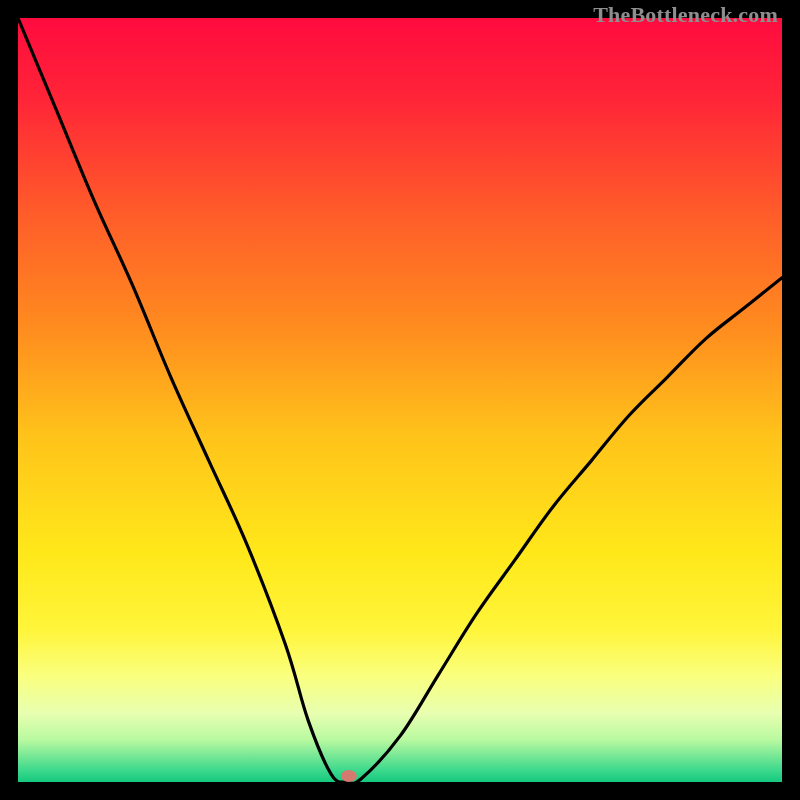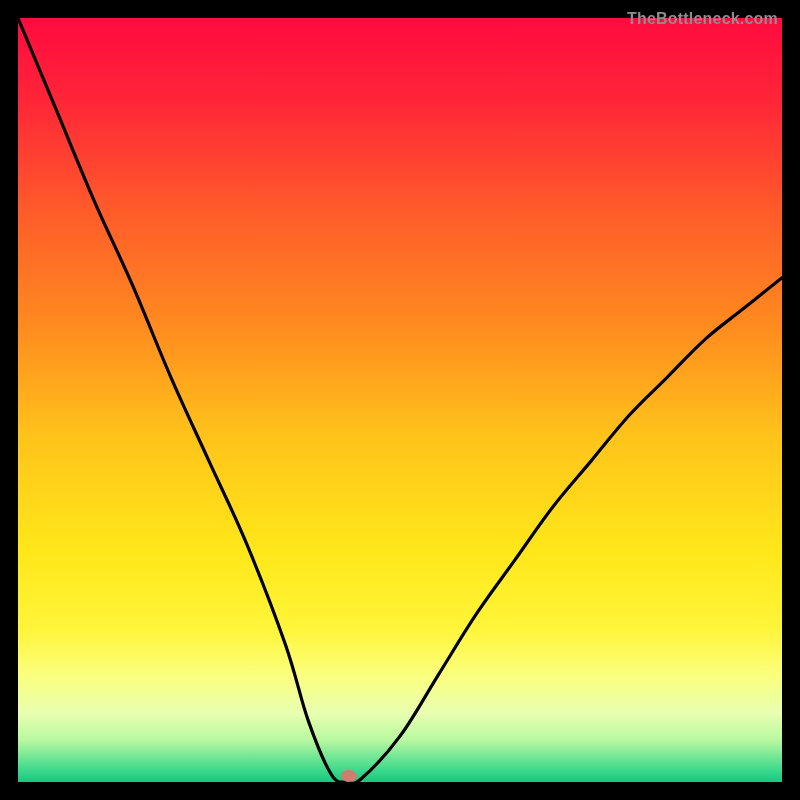--- a/index.html
+++ b/index.html
@@ -21,27 +21,27 @@
   }
   .plot-area {
     position: absolute;
     left: 0;
     top: 0;
     width: 764px;
     height: 764px;
   }
   .watermark {
     position: absolute;
-    top: 10px;
+    top: 2px;
     right: 22px;
-    font-size: 16px;
+    font-size: 22px;
     font-weight: 600;
     color: #8e8e8e;
     letter-spacing: 0.2px;
-    font-family: Liberation Sans, sans-serif;
+    font-family: Liberation Serif, serif;
   }
   svg {
     display: block;
   }
 </style>
 </head>
 <body>
 
 <div class="frame">
   <div class="plot-area">

